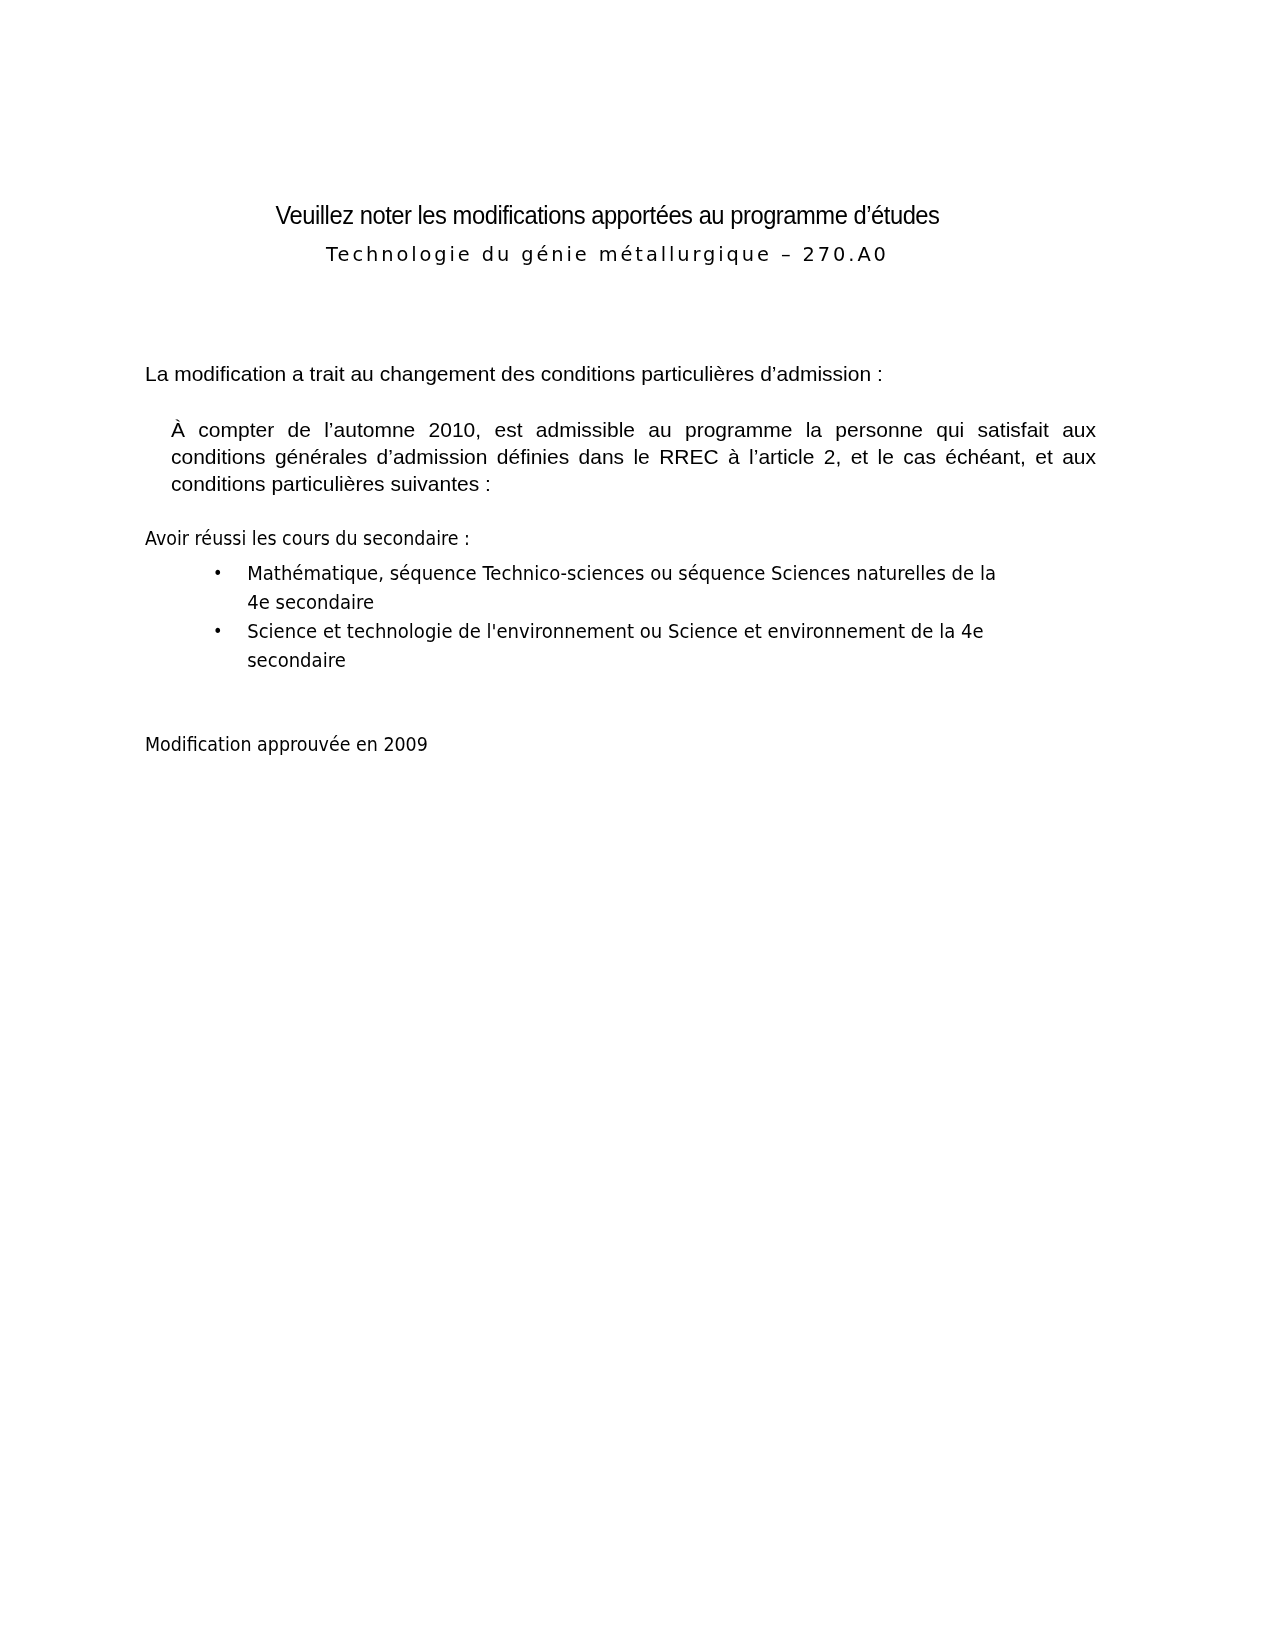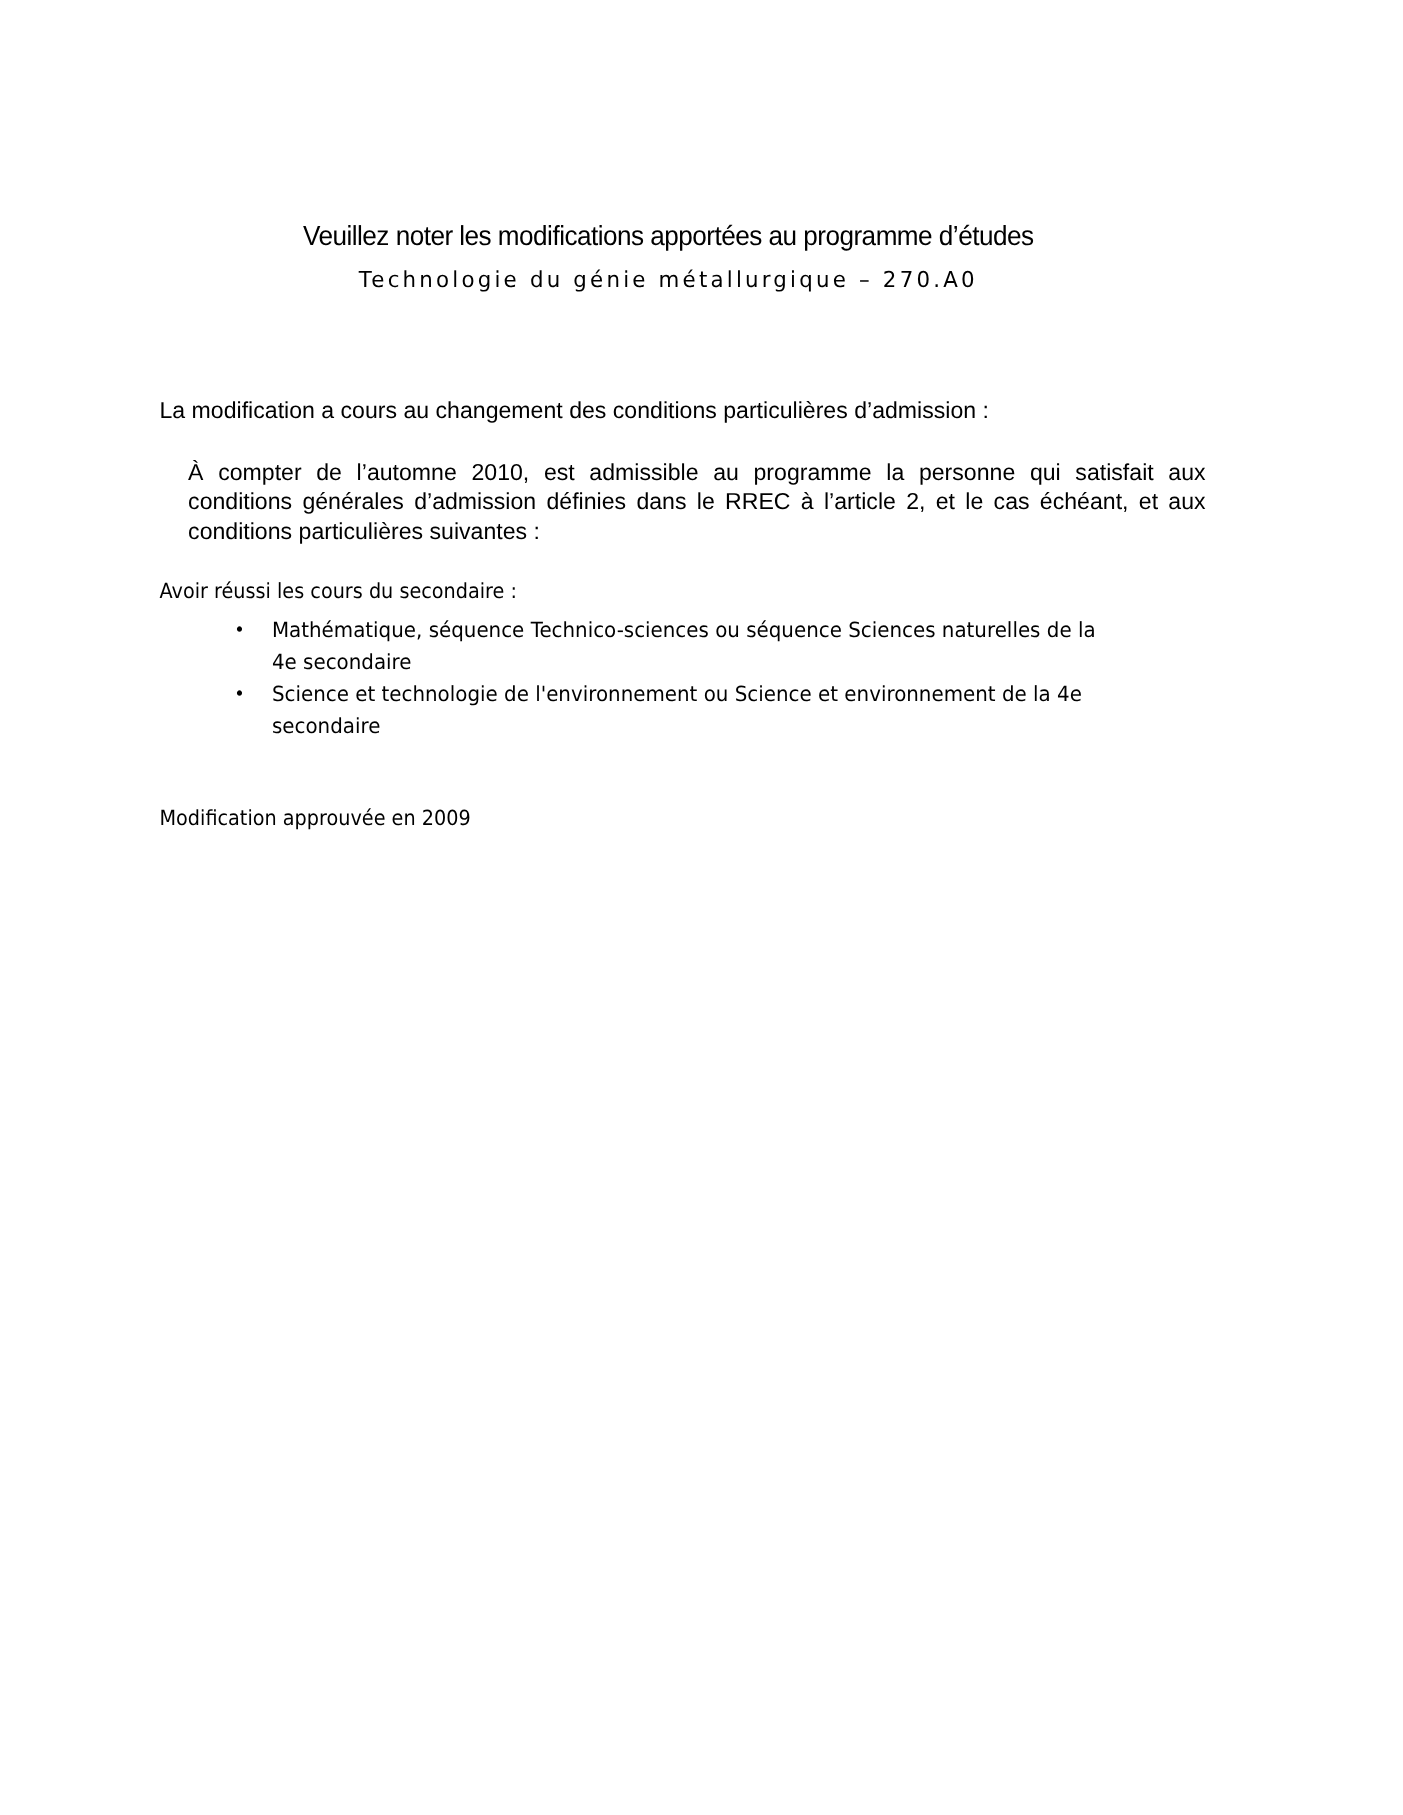--- a/index.html
+++ b/index.html
@@ -120,21 +120,21 @@
 </head>
 <body>
 
 <div class="page">
   <div class="content">
 
     <div class="doc-title">Veuillez noter les modifications apportées au programme d’études</div>
 
     <div class="doc-subtitle">Technologie du génie métallurgique – 270.A0</div>
 
-    <p class="intro">La modification a cours au changement des conditions particulières d’admission :</p>
+    <p class="intro">La modification a trait au changement des conditions particulières d’admission :</p>
 
     <p class="admission">À compter de l’automne 2010, est admissible au programme la personne qui satisfait aux conditions générales d’admission définies dans le RREC à l’article 2, et le cas échéant, et aux conditions particulières suivantes :</p>
 
     <p class="courses-intro">Avoir réussi les cours du secondaire :</p>
 
     <ul class="bullet-list">
       <li class="bullet-item">
         <span class="bullet-marker">•</span>
         <span class="bullet-text">Mathématique, séquence Technico-sciences ou séquence Sciences naturelles de la 4e secondaire</span>
       </li>

